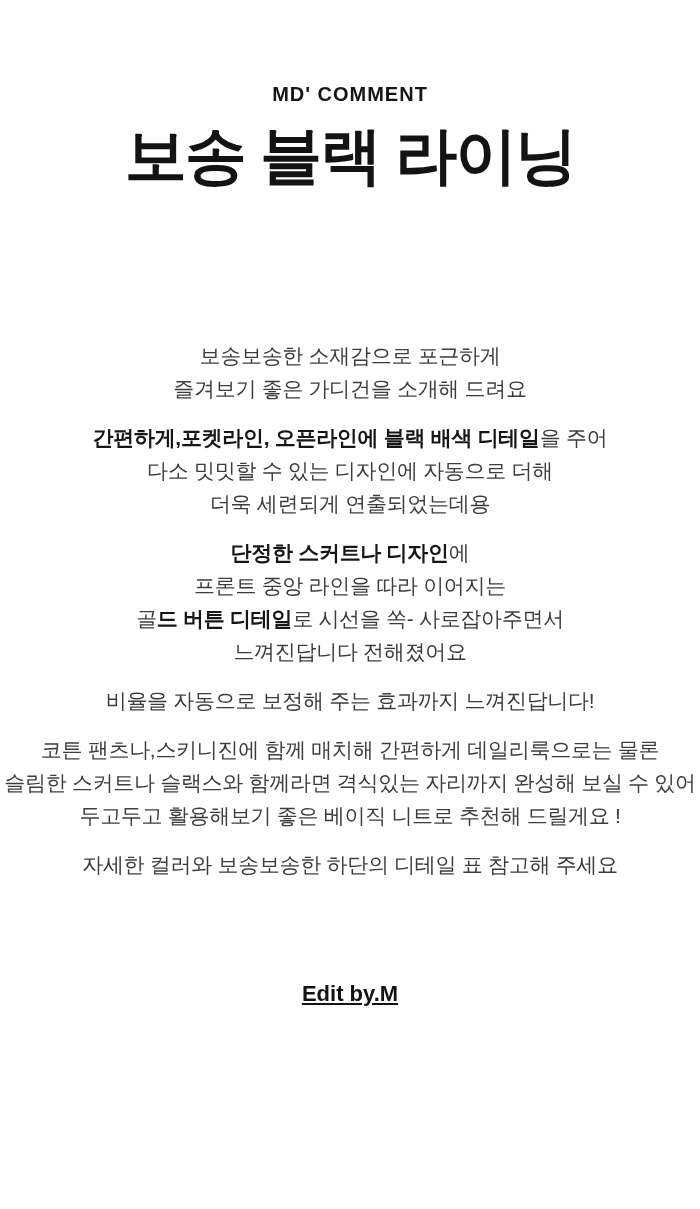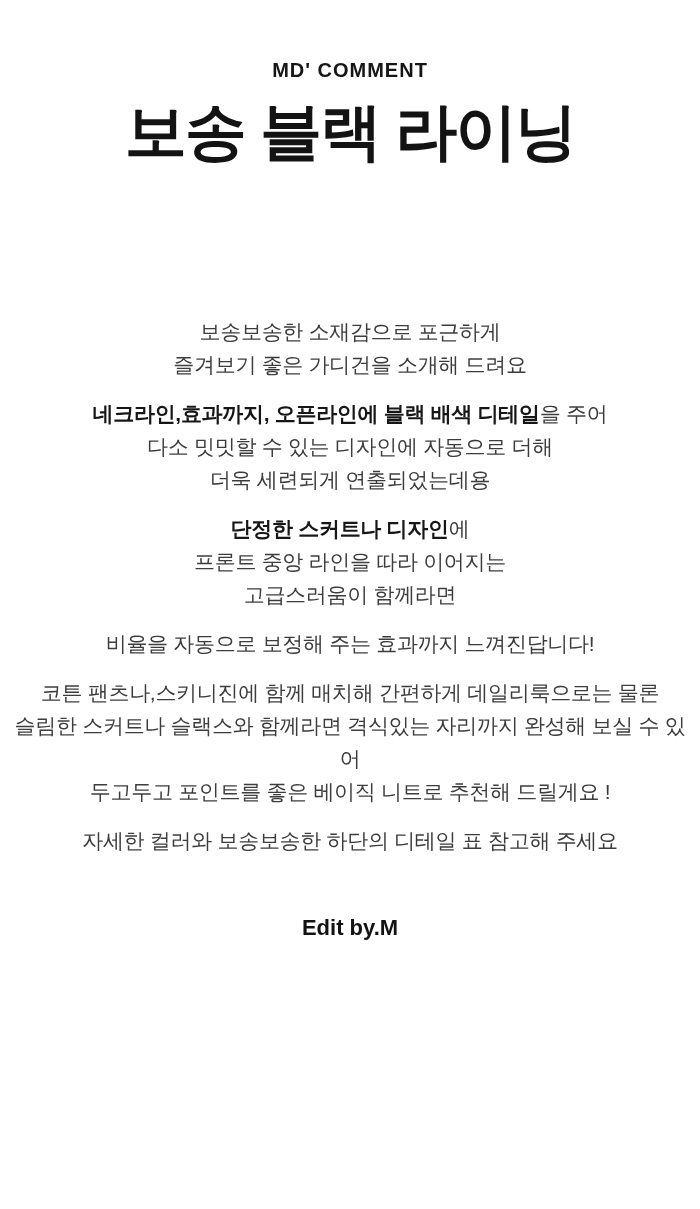--- a/index.html
+++ b/index.html
@@ -11,21 +11,21 @@
   .page {
     position: relative;
     width: 700px;
     height: 1209px;
     margin: 0 auto;
     background: #ffffff;
     text-align: center;
     overflow: hidden;
   }
   .eyebrow {
-    padding-top: 58px;
+    padding-top: 82px;
     font-size: 20px;
     line-height: 24px;
     font-weight: 700;
     letter-spacing: 1px;
     color: #161616;
   }
   .title {
     margin: 6px 0 0 0;
     font-size: 62px;
     line-height: 87px;
@@ -34,33 +34,34 @@
     color: #131313;
   }
   .title .title-line { display: block; }
   .body-copy {
     margin-top: 140px;
     font-size: 21px;
     line-height: 33px;
     color: #3c3c3c;
     letter-spacing: -0.3px;
   }
-  .para { margin: 10px; }
+  .para { margin: 0; }
   .para + .para { margin-top: 16px; }
   .line { display: block; }
   .b {
     font-weight: 700;
     color: #161616;
   }
   .credit {
-    margin-top: 56px;
+    margin-top: 98px;
     font-size: 22px;
     line-height: 30px;
     font-weight: 700;
     color: #131313;
+    text-decoration: underline;
   }
 </style>
 </head>
 <body>
 
 <div class="page">
 
   <div class="eyebrow">MD' COMMENT</div>
 
   <h1 class="title">
@@ -68,39 +69,40 @@
   </h1>
 
   <div class="body-copy">
 
     <p class="para">
       <span class="line"><span>보송보송한 소재감으로 포근하게</span></span>
       <span class="line"><span>즐겨보기 좋은 가디건을 소개해 드려요</span></span>
     </p>
 
     <p class="para">
-      <span class="line"><span class="b">네크라인,효과까지, 오픈라인에 블랙 배색 디테일</span><span>을 주어</span></span>
+      <span class="line"><span class="b">간편하게,포켓라인, 오픈라인에 블랙 배색 디테일</span><span>을 주어</span></span>
       <span class="line"><span>다소 밋밋할 수 있는 디자인에 자동으로 더해</span></span>
       <span class="line"><span>더욱 세련되게 연출되었는데용</span></span>
     </p>
 
     <p class="para">
       <span class="line"><span class="b">단정한 스커트나 디자인</span><span>에</span></span>
       <span class="line"><span>프론트 중앙 라인을 따라 이어지는</span></span>
-      <span class="line"><span>고급스러움이 함께라면</span></span>
+      <span class="line"><span>골</span><span class="b">드 버튼 디테일</span><span>로 시선을 쏙- 사로잡아주면서</span></span>
+      <span class="line"><span>느껴진답니다 전해졌어요</span></span>
     </p>
 
     <p class="para">
       <span class="line"><span>비율을 자동으로 보정해 주는 효과까지 느껴진답니다!</span></span>
     </p>
 
     <p class="para">
       <span class="line"><span>코튼 팬츠나,스키니진에 함께 매치해 간편하게 데일리룩으로는 물론</span></span>
       <span class="line"><span>슬림한 스커트나 슬랙스와 함께라면 격식있는 자리까지 완성해 보실 수 있어</span></span>
-      <span class="line"><span>두고두고 포인트를 좋은 베이직 니트로 추천해 드릴게요 !</span></span>
+      <span class="line"><span>두고두고 활용해보기 좋은 베이직 니트로 추천해 드릴게요 !</span></span>
     </p>
 
     <p class="para">
       <span class="line"><span>자세한 컬러와 보송보송한 하단의 디테일 표 참고해 주세요</span></span>
     </p>
 
   </div>
 
   <div class="credit">Edit by.M</div>
 

